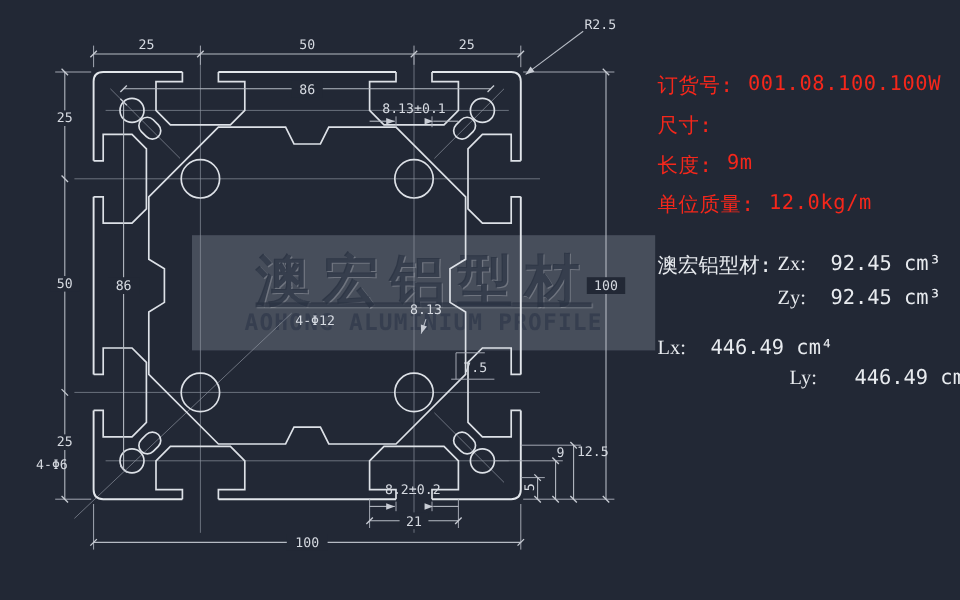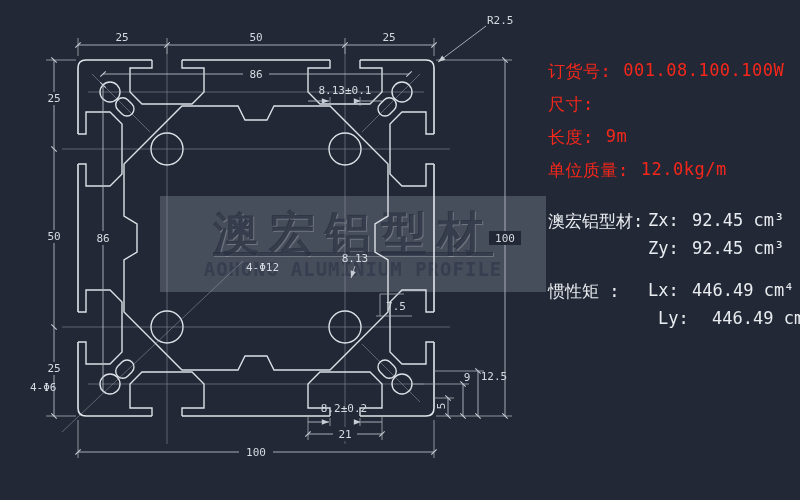--- a/index.html
+++ b/index.html
@@ -20,21 +20,21 @@
   .ext{stroke:#a9aeb8;stroke-width:0.8;fill:none;}
   .cl{stroke:#8f95a1;stroke-width:0.7;fill:none;opacity:0.8;}
   .dtx{font-family:"DejaVu Sans Mono",monospace;font-size:11px;fill:#d6dae1;}
   .bgr{fill:#222835;}
   .panel{position:absolute;left:548px;top:60px;z-index:3;}
   .spec-row{display:flex;gap:12px;margin-bottom:10px;font-size:17px;color:#f5271b;
             letter-spacing:0.5px;white-space:nowrap;}
   .inertia{margin-top:28px;color:#e8ebef;font-size:17px;}
   .in-row{display:flex;margin-bottom:5px;white-space:nowrap;}
   .in-label{width:100px;}
-  .in-k{width:44px;}
+  .in-k{width:44px;font-family:Liberation Serif, serif;}
   .in-row.indent2 .in-k{padding-left:10px;width:54px;}
   .in-gap{margin-top:22px;}
 </style>
 </head>
 <body>
 
 <div class="stage">
 
   <div class="watermark">
     <div class="wm-cn">澳宏铝型材</div>
@@ -227,21 +227,20 @@
         <span class="in-label">澳宏铝型材:</span>
         <span class="in-k">Zx:</span>
         <span class="in-v">92.45 cm³</span>
       </div>
       <div class="in-row">
         <span class="in-label"></span>
         <span class="in-k">Zy:</span>
         <span class="in-v">92.45 cm³</span>
       </div>
       <div class="in-row in-gap">
-        <span class="in-label">惯性矩 :</span>
         <span class="in-k">Lx:</span>
         <span class="in-v">446.49 cm⁴</span>
       </div>
       <div class="in-row indent2">
         <span class="in-label"></span>
         <span class="in-k">Ly:</span>
         <span class="in-v">446.49 cm⁴</span>
       </div>
     </div>
   </div>

